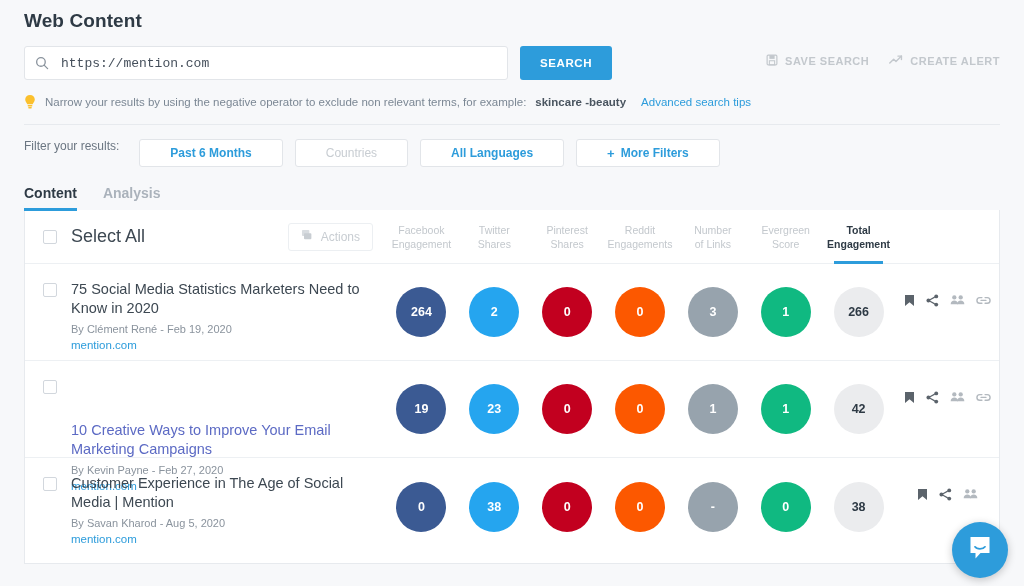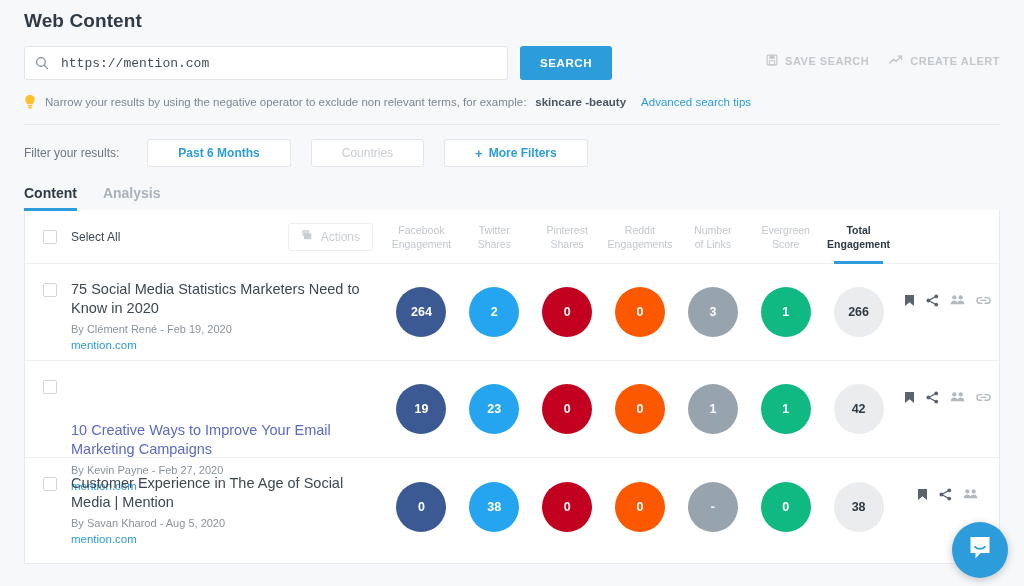--- a/index.html
+++ b/index.html
@@ -96,23 +96,23 @@
 
   .hr {
     height: 1px;
     background: #e7eaee;
     margin: 14px 24px 0 24px;
   }
 
   
   .filters-row {
     display: flex;
-    align-items: center;
+    align-items: flex-start;
     padding: 14px 24px 0 24px;
-    gap: 20px;
+    gap: 12px;
   }
   .filters-label { font-size: 12px; color: #6b7682; margin-right: 8px; }
   .chip {
     border: 1px solid #e2e5e9;
     background: #fff;
     border-radius: 3px;
     height: 28px;
     padding: 0 30px;
     display: flex;
     align-items: center;
@@ -200,21 +200,21 @@
     gap: 14px;
   }
   .checkbox {
     width: 14px; height: 14px;
     border: 1px solid #d2d7dd;
     border-radius: 2px;
     background: #fff;
     flex: 0 0 auto;
     cursor: pointer;
   }
-  .select-all-label { font-size: 12px; color: #3d4852; font-weight: 400; }
+  .select-all-label { font-size: 18px; color: #3d4852; font-weight: 400; }
   .actions-btn {
     margin-left: auto;
     margin-right: 12px;
     border: 1px solid #eceff2;
     border-radius: 3px;
     height: 28px;
     padding: 0 12px;
     display: flex;
     align-items: center;
     gap: 7px;
@@ -378,20 +378,23 @@
 
   <div class="filters-row">
     <span class="filters-label">Filter your results:</span>
     <div class="chip">
       <span>Past 6 Months</span>
     </div>
     <div class="chip muted">
       <span>Countries</span>
     </div>
     <div class="chip">
+      <span>All Languages</span>
+    </div>
+    <div class="chip">
       <span class="plus">+</span>
       <span>More Filters</span>
     </div>
   </div>
 
   <div class="tabs-row">
     <div class="tab active">
       <span>Content</span>
     </div>
     <div class="tab">

